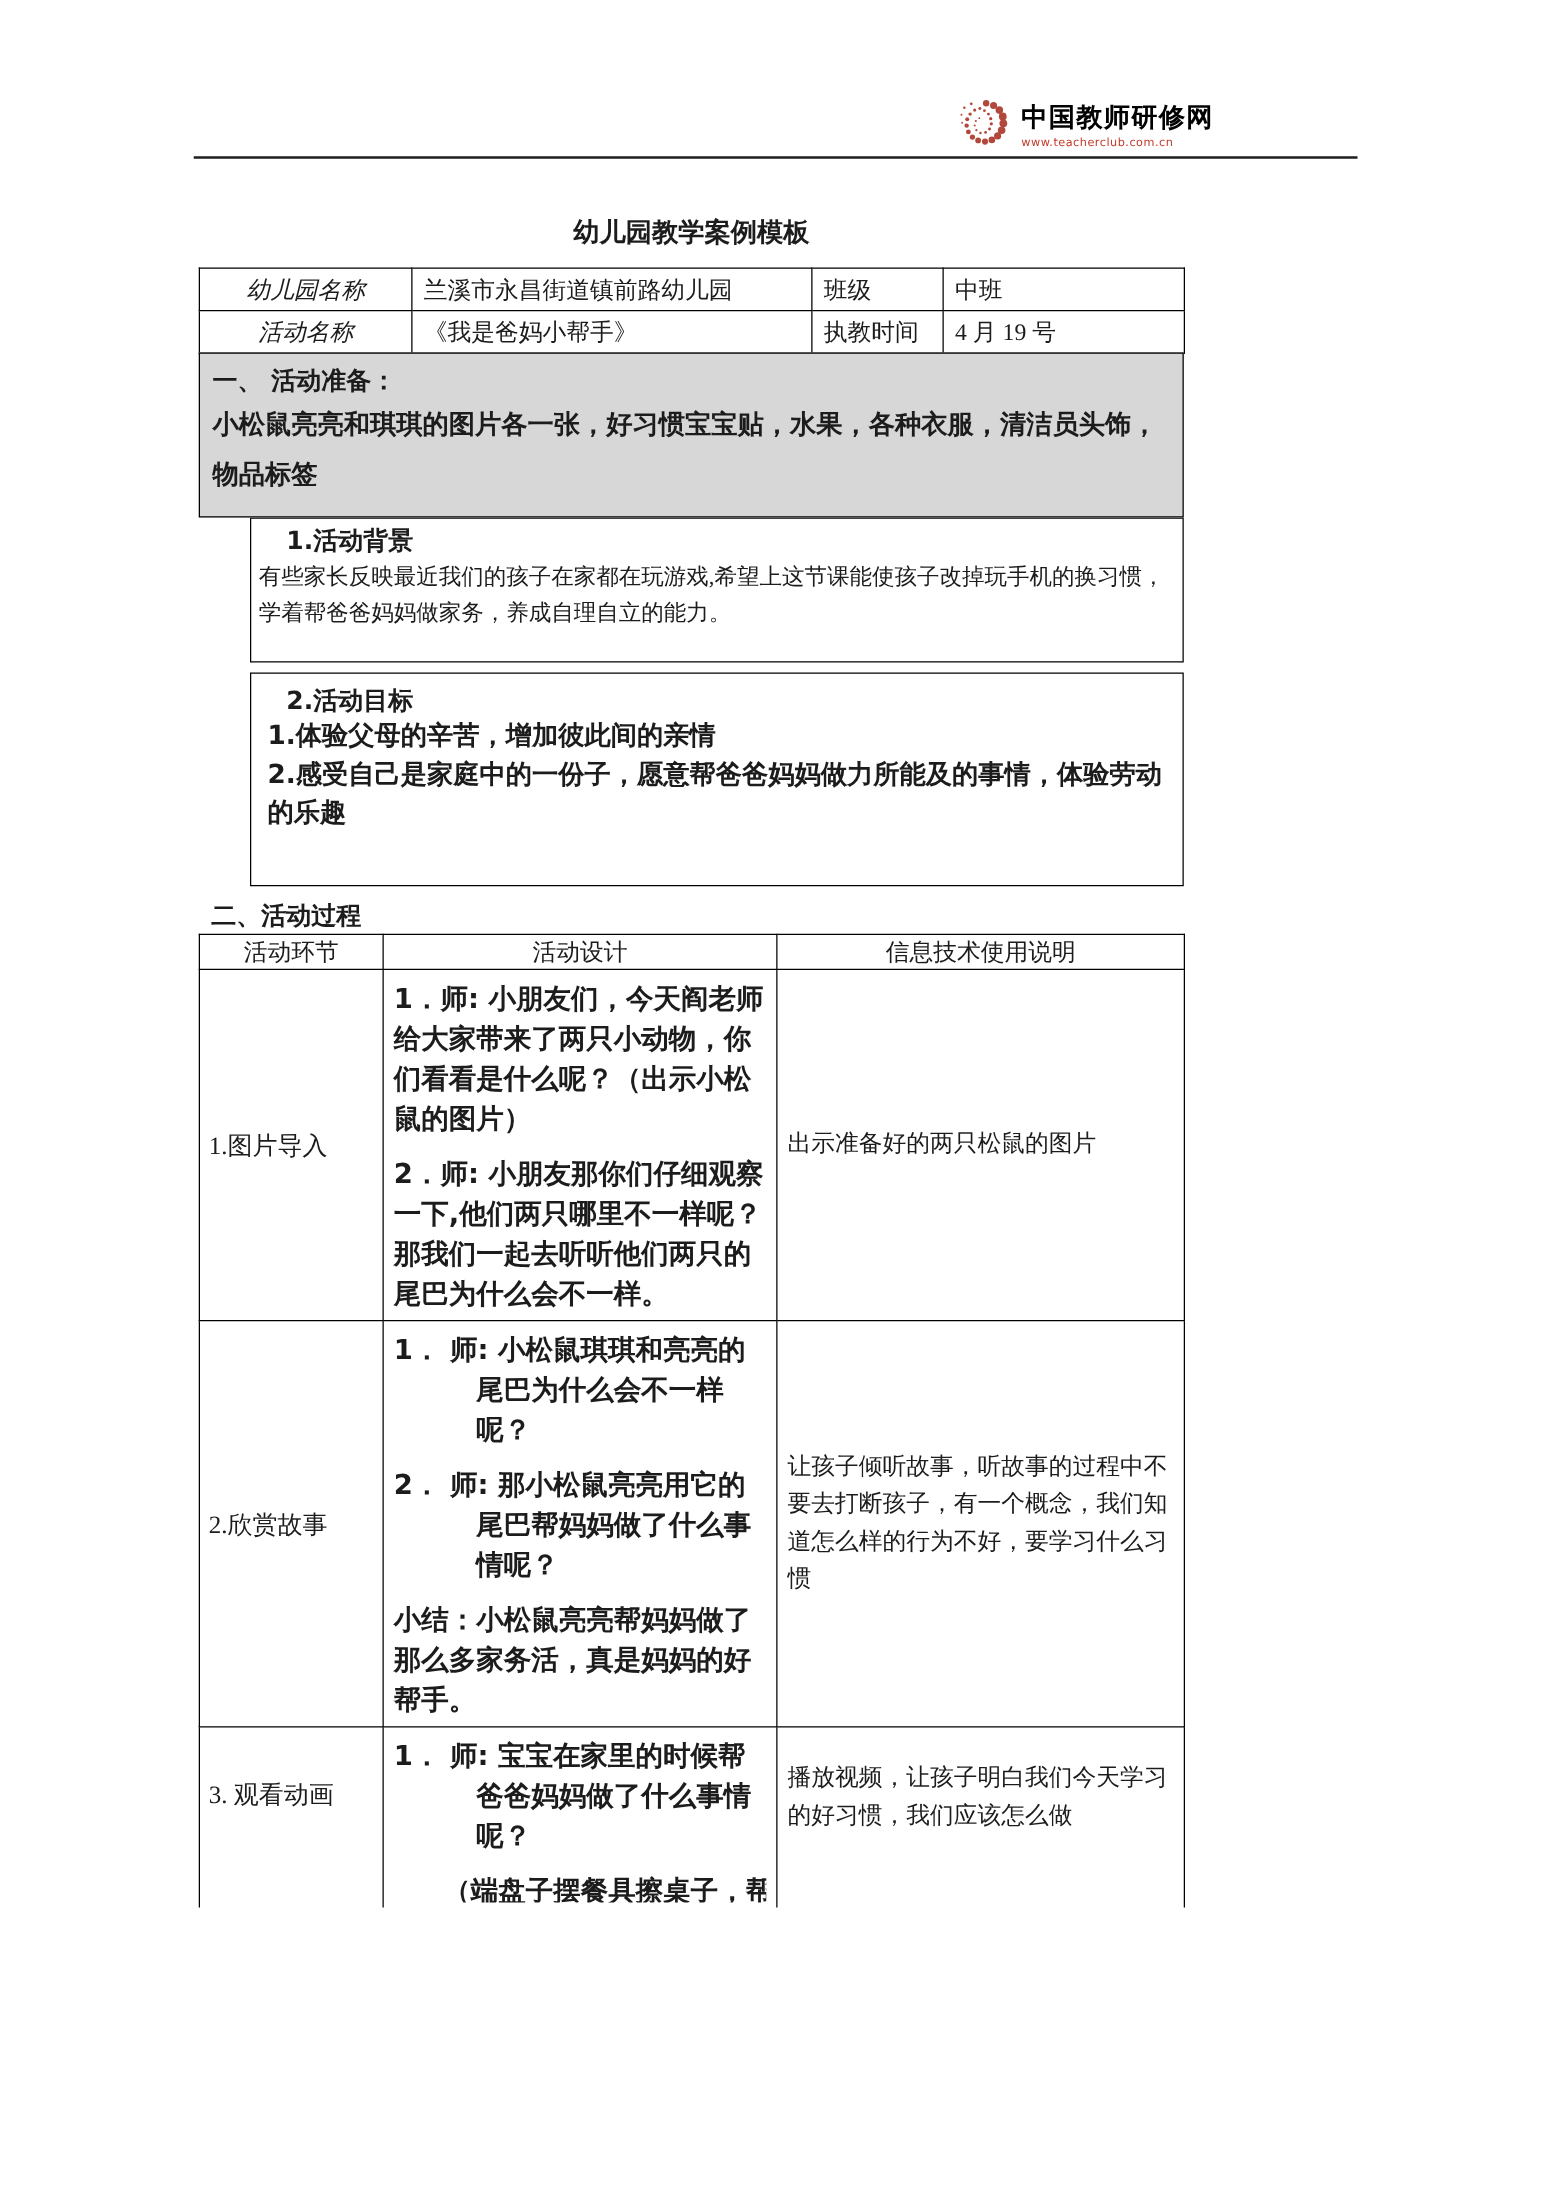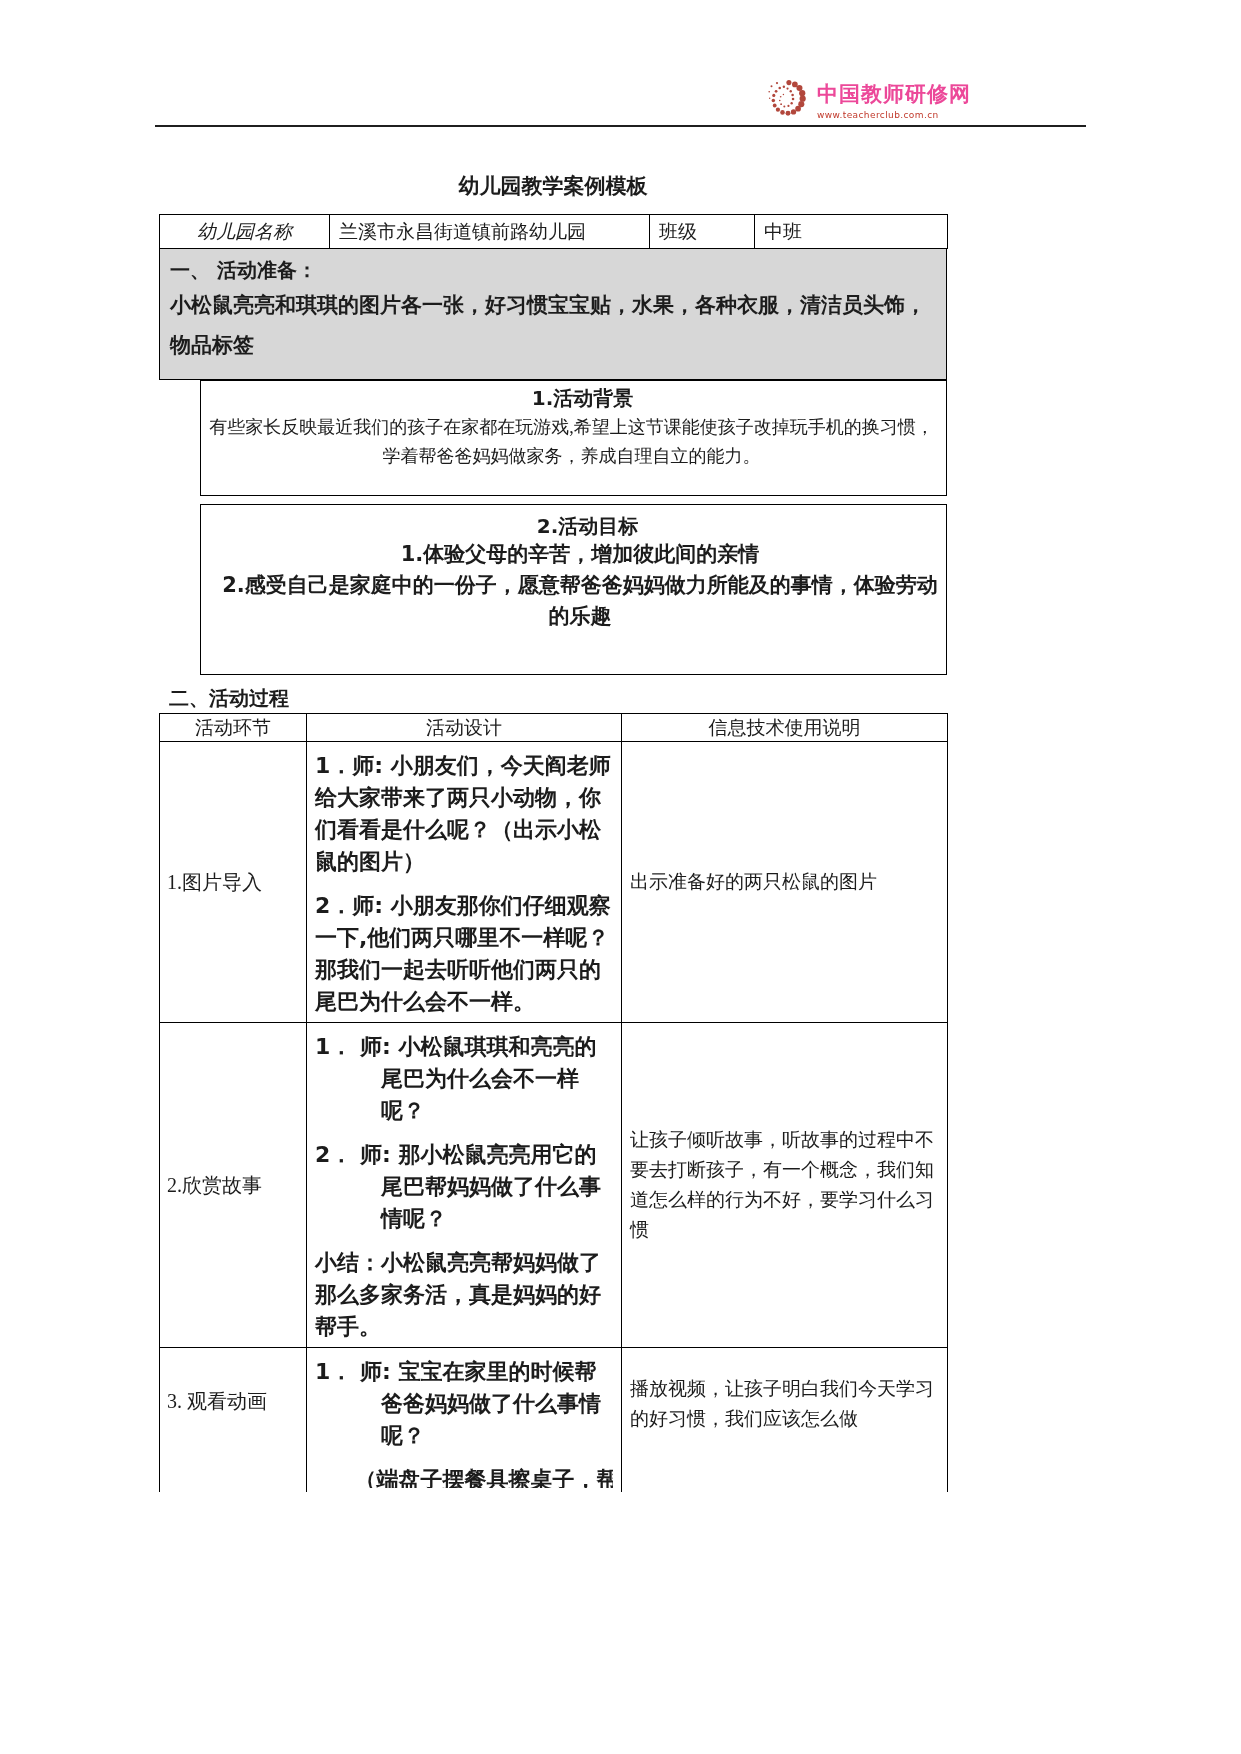--- a/index.html
+++ b/index.html
@@ -10,21 +10,21 @@
     font-family:"Liberation Serif","DejaVu Serif",serif;
     color:#1c1c1c;
   }
   .page { position:absolute; inset:0; overflow:hidden; background:#fff; }
 
   
   .logo { position:absolute; top:78px; left:766px; display:flex; align-items:center; gap:7px; }
   .logo-mark { width:44px; height:44px; }
   .logo-name {
     font-family:"DejaVu Sans","Liberation Sans",sans-serif;
-    font-weight:bold; font-size:21px; color:#ec4899; letter-spacing:1px;
+    font-weight:bold; font-size:21px; color:#000000; letter-spacing:1px;
   }
   .logo-url { font-family:"DejaVu Sans","Liberation Sans",sans-serif;
     font-size:9px; color:#c1392b; letter-spacing:.4px; margin-top:2px; }
   .header-rule { position:absolute; top:125px; left:155px; width:931px; border-top:2px solid #1f1f1f; }
 
   
   .content { position:absolute; top:172px; left:159px; width:788px; }
   .doc-title {
     text-align:center; font-family:"DejaVu Sans","Liberation Sans",sans-serif;
     font-weight:bold; font-size:21px; height:28px; line-height:28px; margin-bottom:14px;
@@ -40,21 +40,21 @@
   .sec-head {
     font-family:"DejaVu Sans","Liberation Sans",sans-serif;
     font-weight:bold; font-size:20px; line-height:26px;
   }
   .prep-text {
     font-family:"DejaVu Sans","Liberation Sans",sans-serif; font-weight:bold;
     font-size:21px; line-height:40px; margin-top:2px;
   }
 
   
-  .inner-box { margin-left:41px; border:1px solid #000; background:#fff;text-align:center; }
+  .inner-box { margin-left:41px; border:1px solid #000; background:#fff; }
   .bg-box { padding:4px 10px 24px 6px; }
   .bg-box .sec-head { padding-left:22px; }
   .bg-text { font-size:18px; line-height:29px; margin-top:2px; }
   .goals-box { margin-top:8px; padding:8px 0 42px 6px; }
   .goals-box .sec-head { padding-left:22px; }
   .goal-line {
     font-family:"DejaVu Sans","Liberation Sans",sans-serif; font-weight:bold;
     font-size:21px; line-height:31px; padding-left:7px;
   }
 
@@ -144,20 +144,26 @@
           <col style="width:105px">
           <col style="width:193px">
         </colgroup>
       <tbody>
           <tr>
         <td class="lbl-c">幼儿园名称</td>
         <td>兰溪市永昌街道镇前路幼儿园</td>
         <td>班级</td>
         <td>中班</td>
       </tr>
+      <tr>
+        <td class="lbl-c">活动名称</td>
+        <td>《我是爸妈小帮手》</td>
+        <td>执教时间</td>
+        <td>4 月 19 号</td>
+      </tr>
     </tbody>
       </table>
 
     <div class="prep">
       <div class="sec-head">一、 活动准备：</div>
       <div class="prep-text">小松鼠亮亮和琪琪的图片各一张，好习惯宝宝贴，水果，各种衣服，清洁员头饰，物品标签</div>
     </div>
 
     <div class="inner-box bg-box">
       <div class="sec-head">1.活动背景</div>

